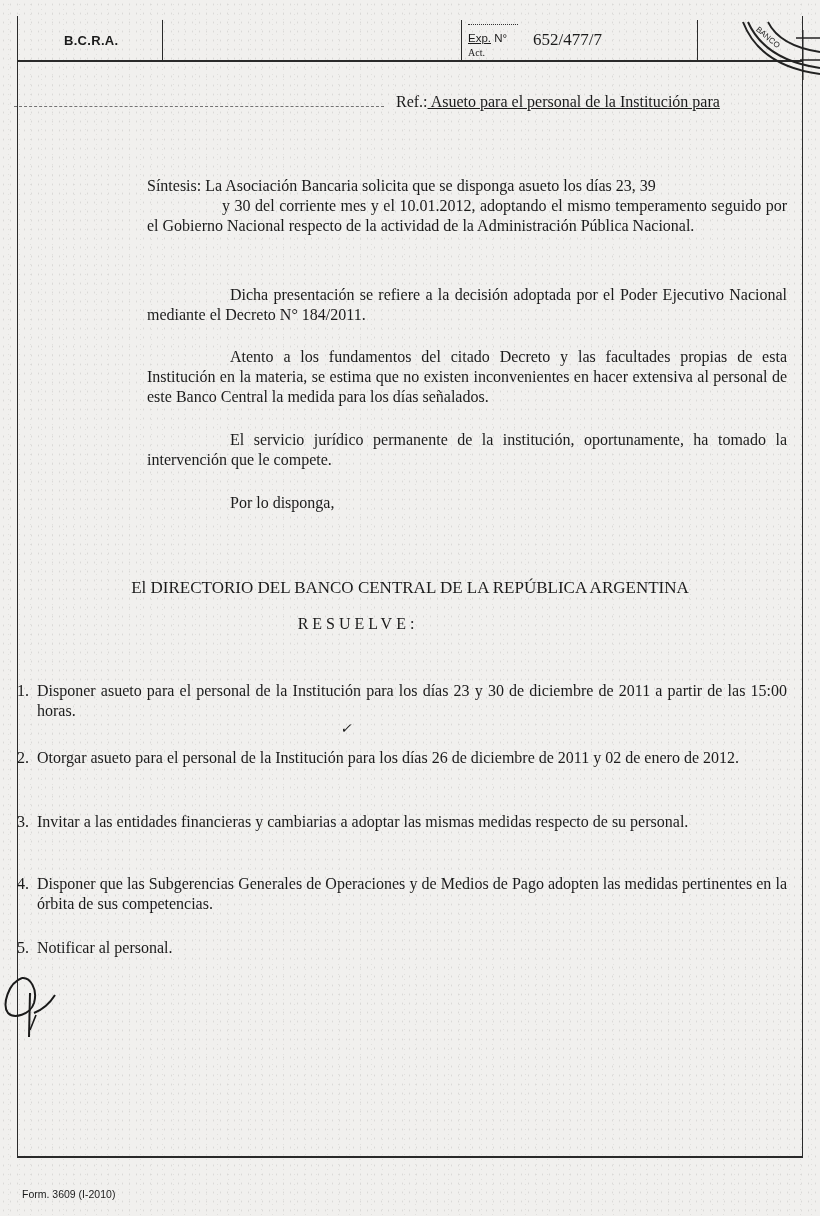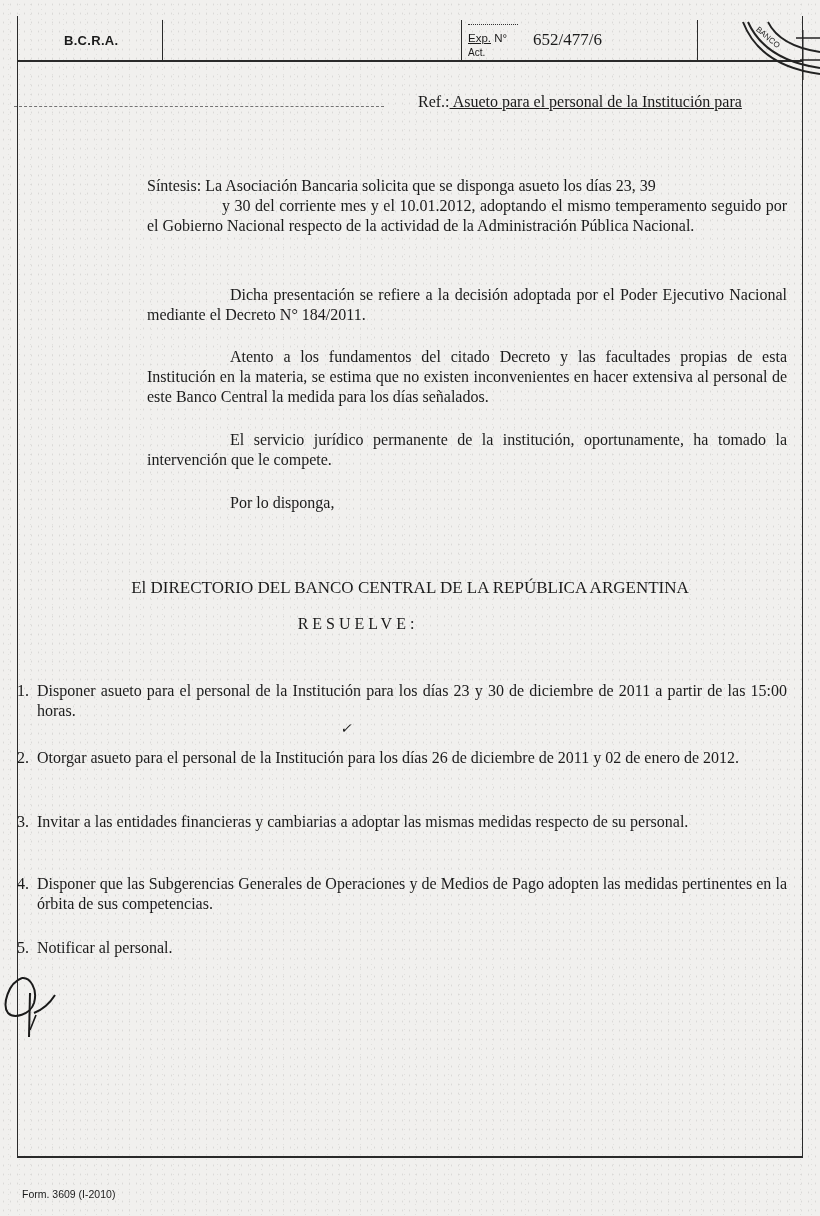--- a/index.html
+++ b/index.html
@@ -73,21 +73,21 @@
       left: 468px;
       top: 32px;
       font-family: "Liberation Sans", sans-serif;
       font-size: 11.5px;
     }
     .hdr-exp-label .u { text-decoration: underline; }
     .hdr-act-label {
       position: absolute;
       left: 468px;
       top: 47px;
-      font-family: Liberation Sans, sans-serif;
+      font-family: Liberation Serif, serif;
       font-size: 10px;
     }
     .hdr-exp-number {
       position: absolute;
       left: 533px;
       top: 30px;
       font-size: 17px;
     }
     .stamp {
       position: absolute;
@@ -100,21 +100,21 @@
     .ref-dash {
       position: absolute;
       left: 14px;
       top: 106px;
       width: 370px;
       border-top: 1.5px dashed #555;
       opacity: 0.8;
     }
     .ref-block {
       position: absolute;
-      left: 418px;
+      left: 396px;
       top: 92px;
       width: 392px;
       font-size: 16px;
       line-height: 20px;
     }
     .ref-block .ref-first {
       text-decoration: underline;
     }
     .ref-block .ref-rest {
       display: block;
@@ -202,21 +202,21 @@
 <div class="frame"></div>
 <div class="header-rule"></div>
 <div class="hdr-divider" style="left:162px;"></div>
 <div class="hdr-divider" style="left:461px;"></div>
 <div class="hdr-divider" style="left:697px;"></div>
 
 <div class="hdr-bcra">B.C.R.A.</div>
 <div class="hdr-exp-dots"></div>
 <div class="hdr-exp-label"><span class="u">Exp.</span><span> N°</span></div>
 <div class="hdr-act-label">Act.</div>
-<div class="hdr-exp-number">652/477/6</div>
+<div class="hdr-exp-number">652/477/7</div>
 
 <svg class="stamp" viewBox="0 0 80 60">
   <path d="M8 2 Q25 40 80 48" fill="none" stroke="#222" stroke-width="2"></path>
   <path d="M3 2 Q20 46 80 54" fill="none" stroke="#222" stroke-width="2"></path>
   <path d="M28 2 Q40 26 80 32" fill="none" stroke="#222" stroke-width="1.8"></path>
   <path d="M56 18 L80 18" stroke="#222" stroke-width="1.5"></path>
   <path d="M60 40 L80 40" stroke="#222" stroke-width="1.5"></path>
   <path d="M63 10 L63 60" stroke="#222" stroke-width="1"></path>
   <text x="14" y="14" font-size="8" font-family="Liberation Sans, sans-serif" fill="#222" transform="rotate(40 20 14)">BANCO</text>
 </svg>

